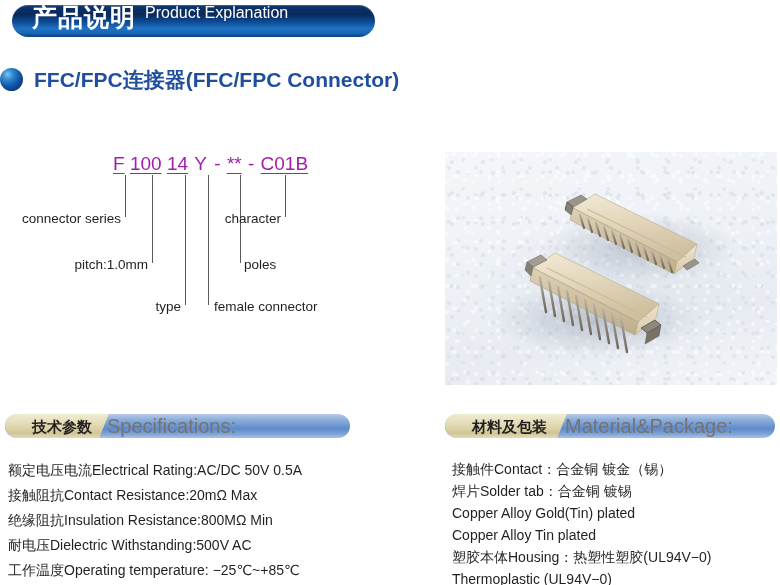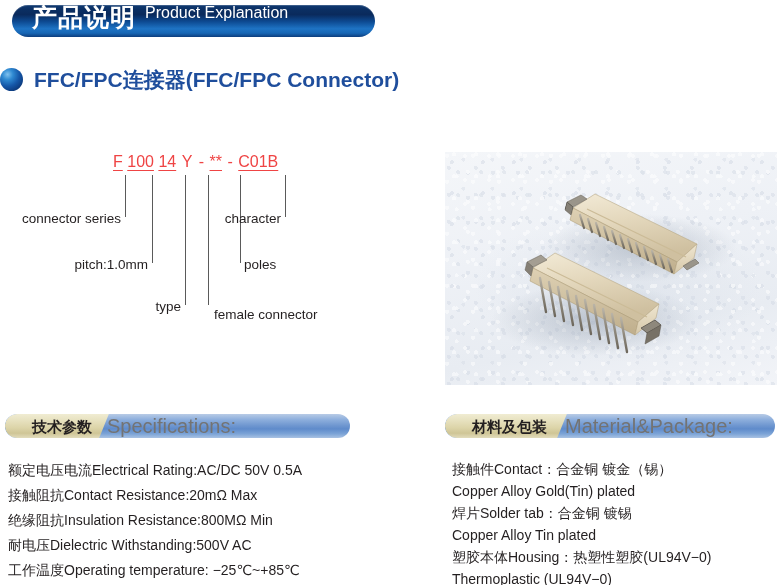--- a/index.html
+++ b/index.html
@@ -87,22 +87,22 @@
     position: absolute;
     left: 0px;
     top: 145px;
     width: 420px;
     height: 190px;
   }
   .pn-code {
     position: absolute;
     left: 113px;
     top: 8px;
-    font-size: 16px;
-    color: #ef4444;
+    font-size: 19px;
+    color: #a21caf;
     white-space: nowrap;
     letter-spacing: 0px;
   }
   .pn-code .seg {
     text-decoration: underline;
     text-underline-offset: 3px;
   }
   .pn-code .sep {
     text-decoration: none;
     padding: 0 1px;
@@ -259,21 +259,21 @@
 <div class="pn-diagram">
   <div class="pn-code" id="pn-code"><span class="seg">F</span> <span class="seg">100</span> <span class="seg">14</span> <span class="sep">Y</span> <span class="sep">-</span> <span class="seg">**</span> <span class="sep">-</span> <span class="seg">C01B</span></div>
   <div id="pn-callouts">
       <div class="leader" style="left: 125px; top: 30px; height: 42px;"></div>
       <div class="pn-label" style="top: 67px; left: auto; right: 299px;">connector series</div>
       <div class="leader" style="left: 152px; top: 30px; height: 88px;"></div>
       <div class="pn-label" style="top: 113px; left: auto; right: 272px;">pitch:1.0mm</div>
       <div class="leader" style="left: 185px; top: 30px; height: 130px;"></div>
       <div class="pn-label" style="top: 155px; left: auto; right: 239px;">type</div>
       <div class="leader" style="left: 208px; top: 30px; height: 130px;"></div>
-      <div class="pn-label" style="top: 155px; left: 214px; margin-top: 8px;">female connector</div>
+      <div class="pn-label" style="top: 155px; left: 214px;">female connector</div>
       <div class="leader" style="left: 240px; top: 30px; height: 88px;"></div>
       <div class="pn-label" style="top: 113px; left: 244px;">poles</div>
       <div class="leader" style="left: 285px; top: 30px; height: 42px;"></div>
       <div class="pn-label" style="top: 67px; left: auto; right: 139px;">character</div>
     </div>
 </div>
 
 <div class="photo">
   <div class="photo-noise"></div>
   <svg width="332" height="233" viewBox="0 0 332 233" style="position:absolute;inset:0;">
@@ -390,18 +390,18 @@
 <div class="sec-bar" id="mat-bar" style="left:445px; top:414px; width:330px;">
   <div class="bar-bg">
     <div class="bar-khaki" id="mat-khaki" style="width:104px;"></div>
   </div>
   <span class="bar-cn">材料及包装</span>
   <span class="bar-en" style="left:120px;">Material&amp;Package:</span>
 </div>
 
 <div class="mat-list" id="mat-list">
     <div class="line">接触件Contact：合金铜 镀金（锡）</div>
+    <div class="line">焊片Solder tab：合金铜 镀锡</div>
     <div class="line">Copper Alloy Gold(Tin) plated</div>
-    <div class="line">焊片Solder tab：合金铜 镀锡</div>
     <div class="line">Copper Alloy Tin plated</div>
     <div class="line">塑胶本体Housing：热塑性塑胶(UL94V−0)</div>
     <div class="line">Thermoplastic (UL94V−0)</div>
   </div>
 
 </body></html>

